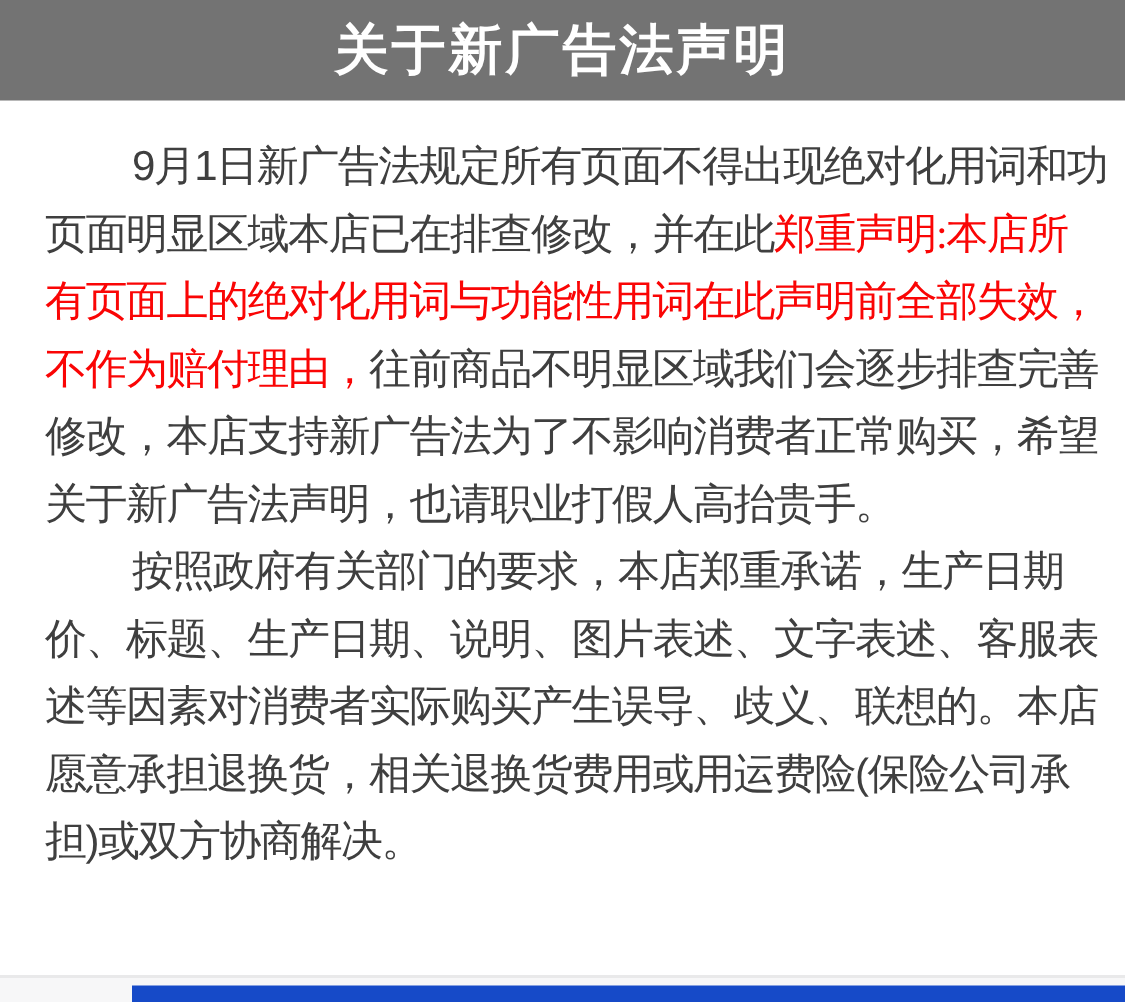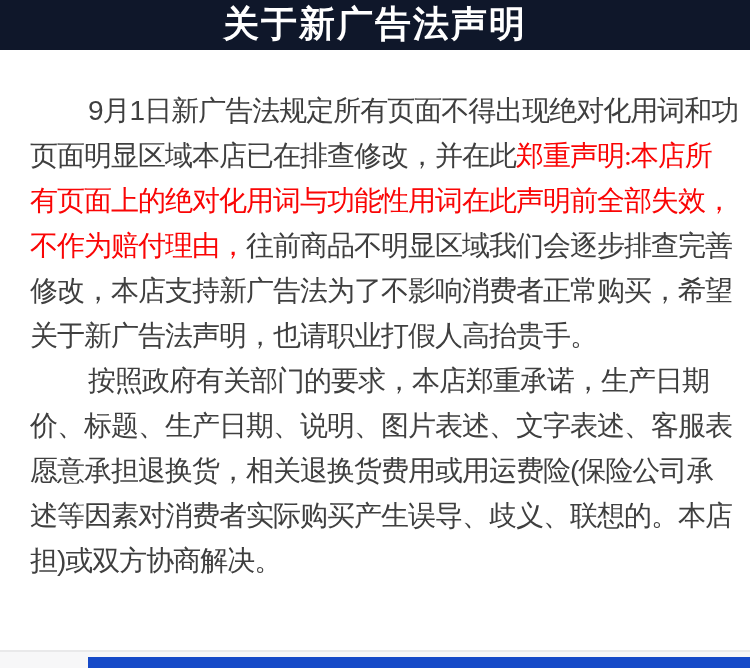--- a/index.html
+++ b/index.html
@@ -5,22 +5,22 @@
   html, body { margin: 0; padding: 0; }
   body {
     width: 750px; height: 668px;
     position: relative;
     background: #ffffff;
     overflow: hidden;
     font-family: "Liberation Sans", "DejaVu Sans", sans-serif;
   }
   .banner {
     position: absolute; top: 0; left: 0; right: 0;
-    height: 50px;
-    background: #0f172a;
+    height: 67px;
+    background: #737373;
     display: flex; align-items: center; justify-content: center;
   }
   .banner-title {
     color: #ffffff;
     font-size: 36px;
     font-weight: bold;
     letter-spacing: 2px;
     line-height: 1;
     padding-bottom: 2px;
   }
@@ -61,20 +61,20 @@
 
 <div class="content">
     <div class="line indent"><span class="seg-normal">9月1日新广告法规定所有页面不得出现绝对化用词和功</span></div>
     <div class="line"><span class="seg-normal">页面明显区域本店已在排查修改，并在此</span><span class="seg-red">郑重声明:本店所</span></div>
     <div class="line"><span class="seg-red">有页面上的绝对化用词与功能性用词在此声明前全部失效，</span></div>
     <div class="line"><span class="seg-red">不作为赔付理由，</span><span class="seg-normal">往前商品不明显区域我们会逐步排查完善</span></div>
     <div class="line"><span class="seg-normal">修改，本店支持新广告法为了不影响消费者正常购买，希望</span></div>
     <div class="line"><span class="seg-normal">关于新广告法声明，也请职业打假人高抬贵手。</span></div>
     <div class="line indent"><span class="seg-normal">按照政府有关部门的要求，本店郑重承诺，生产日期</span></div>
     <div class="line"><span class="seg-normal">价、标题、生产日期、说明、图片表述、文字表述、客服表</span></div>
+    <div class="line"><span class="seg-normal">述等因素对消费者实际购买产生误导、歧义、联想的。本店</span></div>
     <div class="line"><span class="seg-normal">愿意承担退换货，相关退换货费用或用运费险(保险公司承</span></div>
-    <div class="line"><span class="seg-normal">述等因素对消费者实际购买产生误导、歧义、联想的。本店</span></div>
     <div class="line"><span class="seg-normal">担)或双方协商解决。</span></div>
   </div>
 
 <div class="divider"></div>
 <div class="footer-band"></div>
 <div class="footer-blue-strip"></div>
 
 </body></html>

